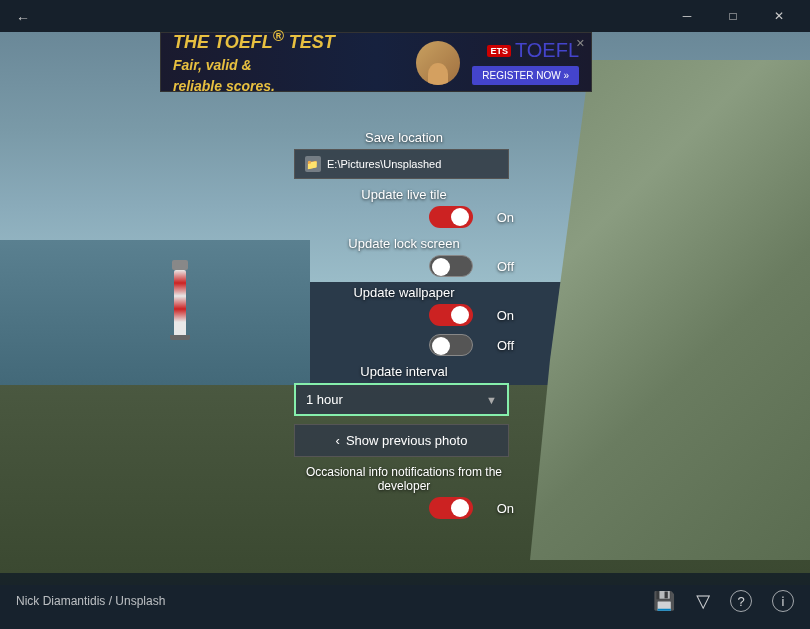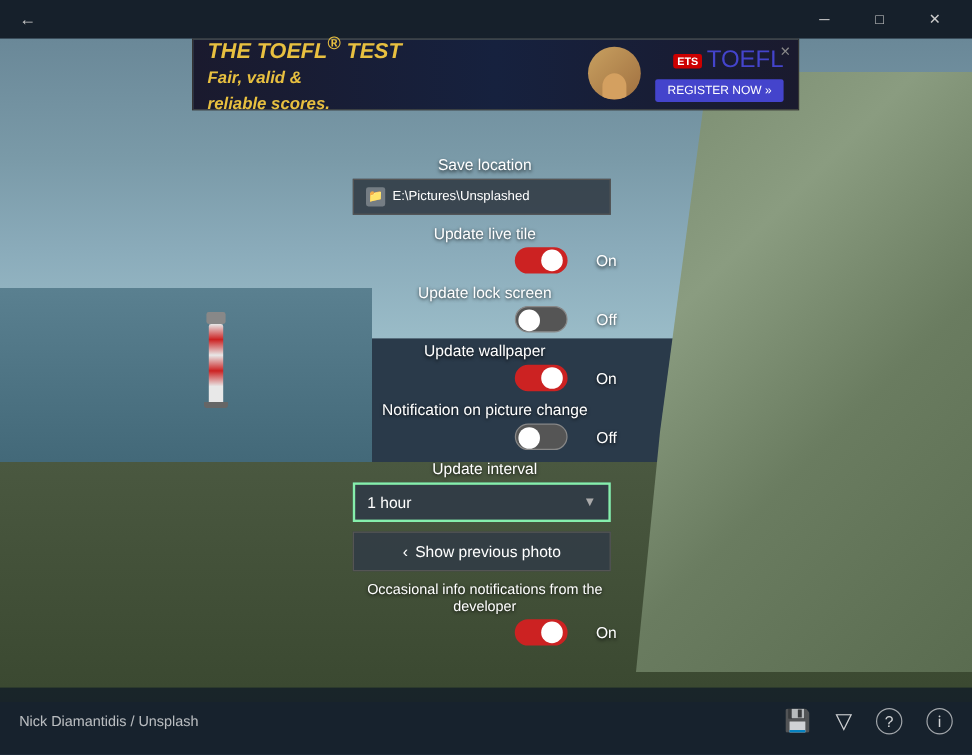--- a/index.html
+++ b/index.html
@@ -88,21 +88,21 @@
       color: #ccc;
       font-size: 12px;
       cursor: pointer;
     }
 
     
     .ad-banner {
       position: absolute;
       top: 32px;
       left: 160px;
-      width: 506px;
+      width: 432px;
       height: 60px;
       background: linear-gradient(90deg, #1a1a2e 0%, #16213e 50%, #1a1a2e 100%);
       border: 1px solid #333;
       display: flex;
       align-items: center;
       justify-content: space-between;
       padding: 8px 12px;
       z-index: 10;
     }
     .ad-text {
@@ -110,21 +110,21 @@
       font-size: 18px;
       font-weight: bold;
       font-style: italic;
       line-height: 1.2;
     }
     .ad-text span {
       color: #e8c040;
     }
     .ad-right {
       display: flex;
-      align-items: flex-start;
+      align-items: flex-end;
       gap: 12px;
     }
     .ad-person {
       width: 44px;
       height: 44px;
       border-radius: 50%;
       background: linear-gradient(135deg, #c8a060, #a07040);
       overflow: hidden;
       display: flex;
       align-items: flex-end;
@@ -436,21 +436,20 @@
     <div class="setting-label">Update wallpaper</div>
     <div class="toggle-row">
       <div class="toggle on">
         <div class="toggle-thumb"></div>
       </div>
       <span class="toggle-text">On</span>
     </div>
   </div>
 
   <div class="setting-group">
-    <div class="setting-label">Notification on picture change</div>
     <div class="toggle-row">
       <div class="toggle off">
         <div class="toggle-thumb"></div>
       </div>
       <span class="toggle-text">Off</span>
     </div>
   </div>
 
   <div class="setting-group">
     <div class="setting-label">Update interval</div>

